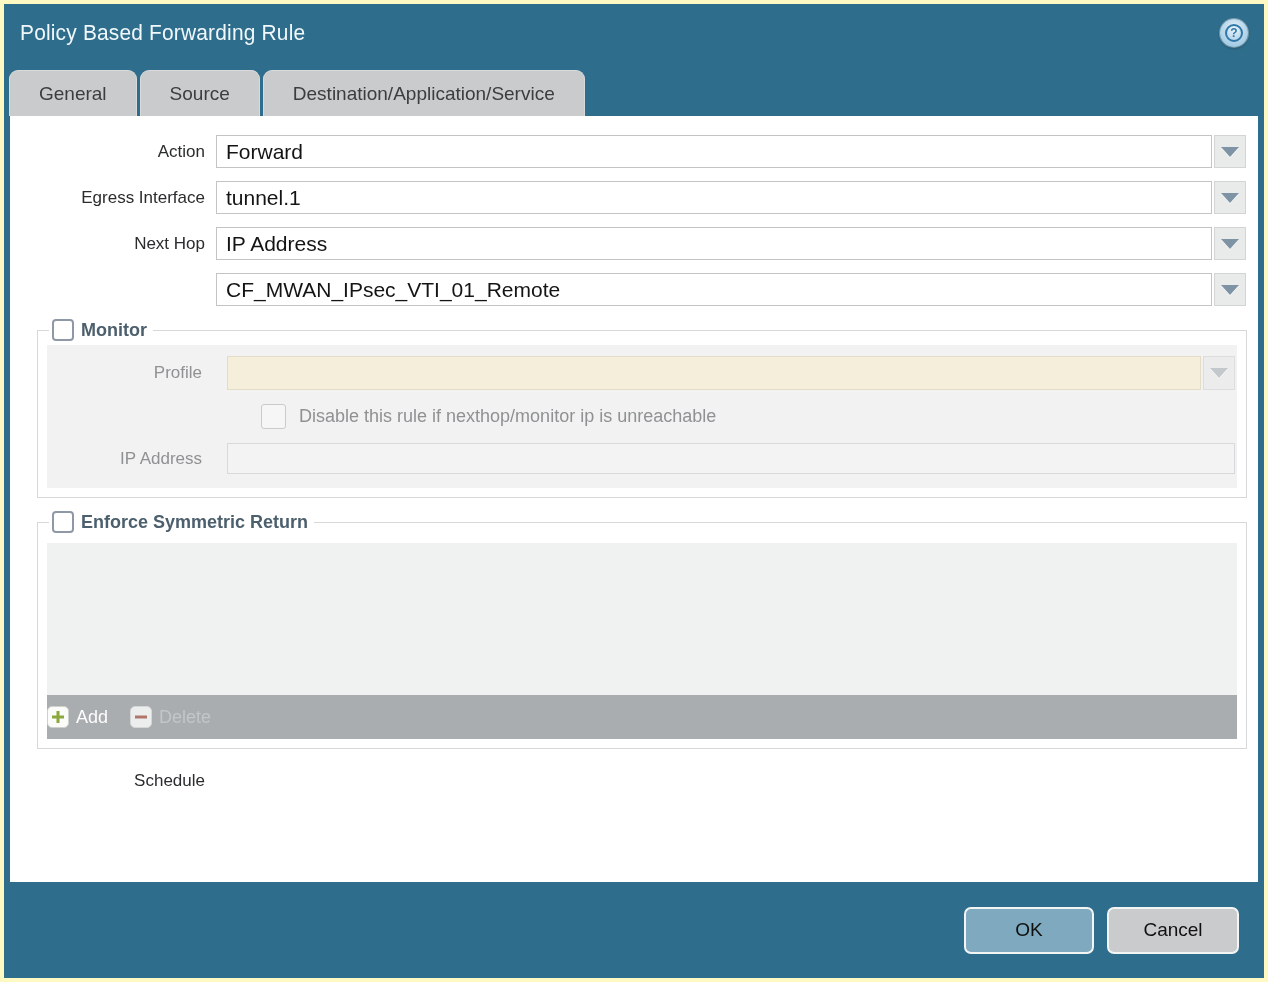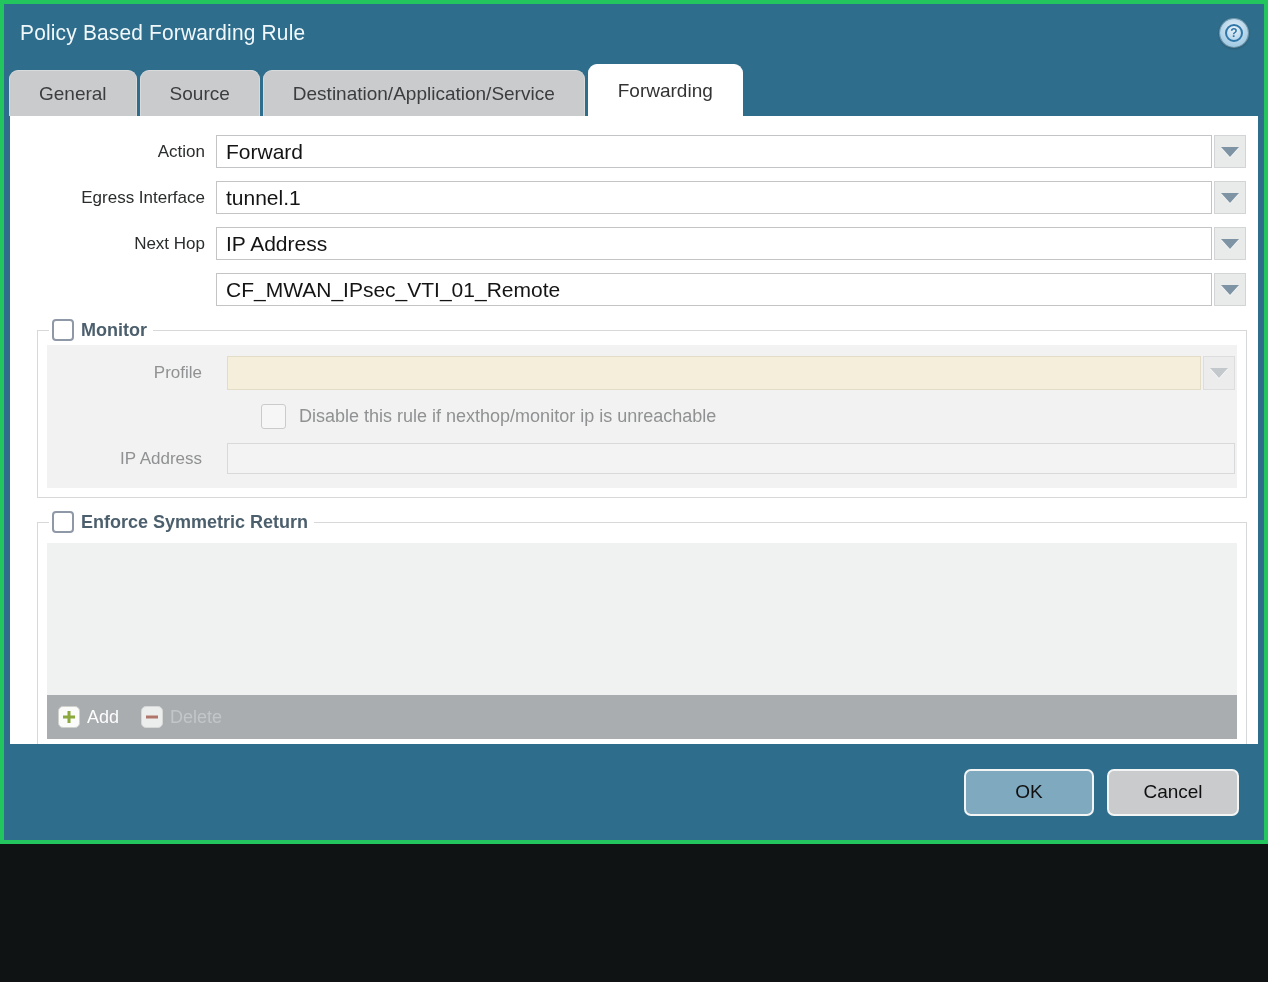--- a/index.html
+++ b/index.html
@@ -1,22 +1,22 @@
 <!DOCTYPE html>
 <html><head>
 <meta charset="utf-8">
 <style>
   * { margin:0; padding:0; box-sizing:border-box; }
   html,body { background:#101314; }
   body { font-family:"Liberation Sans", sans-serif; }
 
   .window {
-    width:1268px; height:844px;
+    width:1268px; height:982px;
     background:#2f6d8c;
-    border:4px solid #22c55e;
+    border:4px solid #fef9c3;
     display:flex; flex-direction:column;
     position:relative;
   }
 
   
   .titlebar {
     height:58px; flex:0 0 58px;
     display:flex; align-items:center; justify-content:space-between;
     padding:0 16px 0 16px;
   }
@@ -137,21 +137,21 @@
   
   .nh-table { margin-top:6px; }
   .nh-header {
     height:51px; background:#a9adb0;
     display:flex; align-items:center; padding-left:13px;
     font-size:19px; color:#e9ecec;
   }
   .nh-body { height:152px; background:#f0f1f1; }
   .nh-footer {
     height:44px; background:#a9adb0;
-    display:flex; align-items:center; padding-left:11px; gap:22px;
+    display:flex; align-items:center; gap:22px;
   }
   .tbl-btn { display:flex; align-items:center; gap:7px; cursor:pointer; }
   .tbl-btn.disabled { cursor:default; }
   .ico-sq {
     width:22px; height:22px; border-radius:5px;
     background:#fbfbf9; border:1px solid #cfd1cd;
     display:flex; align-items:center; justify-content:center;
   }
   .ico-sq svg { display:block; }
   .tbl-btn-label { font-size:18px; color:#fdfdfd; }
@@ -185,21 +185,20 @@
     <div class="title">Policy Based Forwarding Rule</div>
     <div class="help-btn">
       <div class="help-ring">?</div>
     </div>
   </div>
 
   <div class="tabs">
     <div class="tab">General</div>
     <div class="tab">Source</div>
     <div class="tab">Destination/Application/Service</div>
-    <div class="tab active">Forwarding</div>
   </div>
 
   <div class="content">
 
     <div class="row">
       <div class="lbl">Action</div>
       <div class="field">
         <div class="combo-text">Forward</div>
         <div class="dd-btn">
           <div class="arrow"></div>

